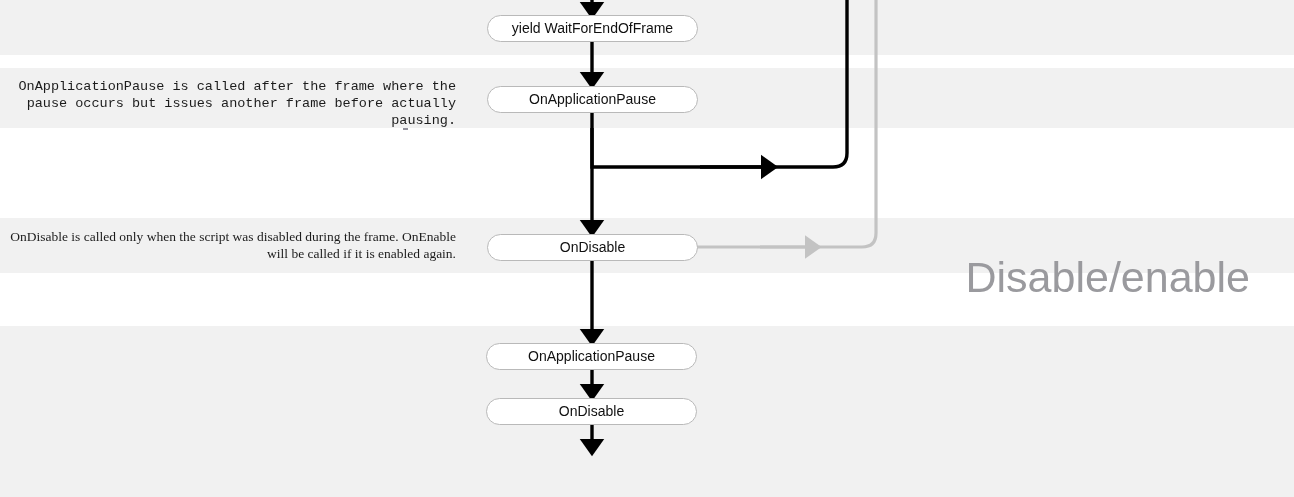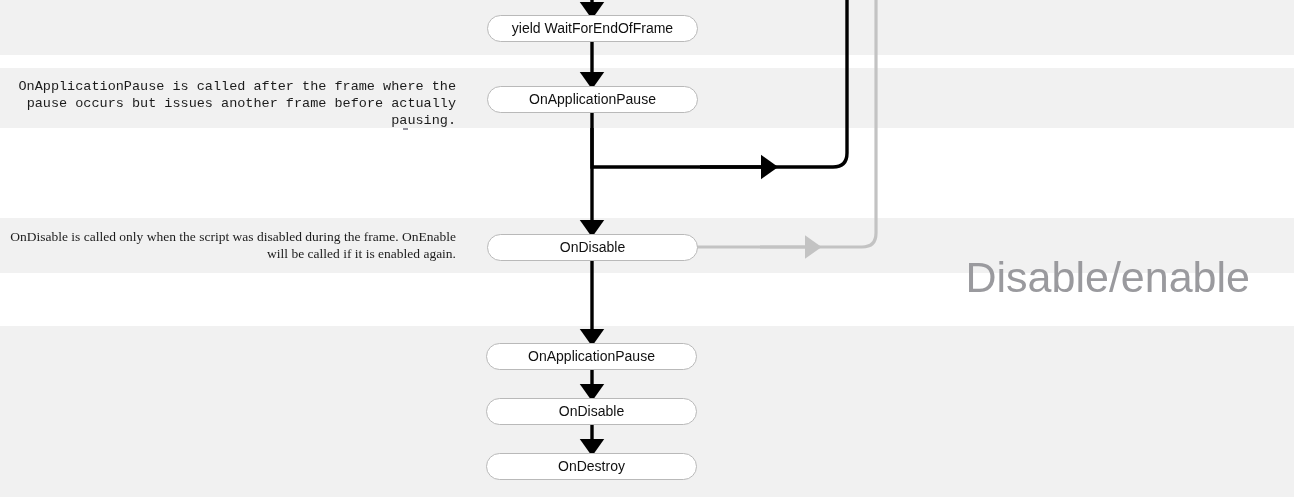--- a/index.html
+++ b/index.html
@@ -129,15 +129,14 @@
   <div class="node" style="left:487px; top:86px; width:211px;">OnApplicationPause</div>
 
   <div class="node" style="left:487px; top:15px; width:211px;">yield WaitForEndOfFrame</div>
 
   <div class="node" style="left:487px; top:234px; width:211px;">OnDisable</div>
 
   <div class="node" style="left:486px; top:343px; width:211px;">OnApplicationPause</div>
 
   <div class="node" style="left:486px; top:398px; width:211px;">OnDisable</div>
 
-  <div class="node" style="left:486px; top:453px; width:211px;">OnDestroy</div>
 
 </div>
 
 </body></html>

